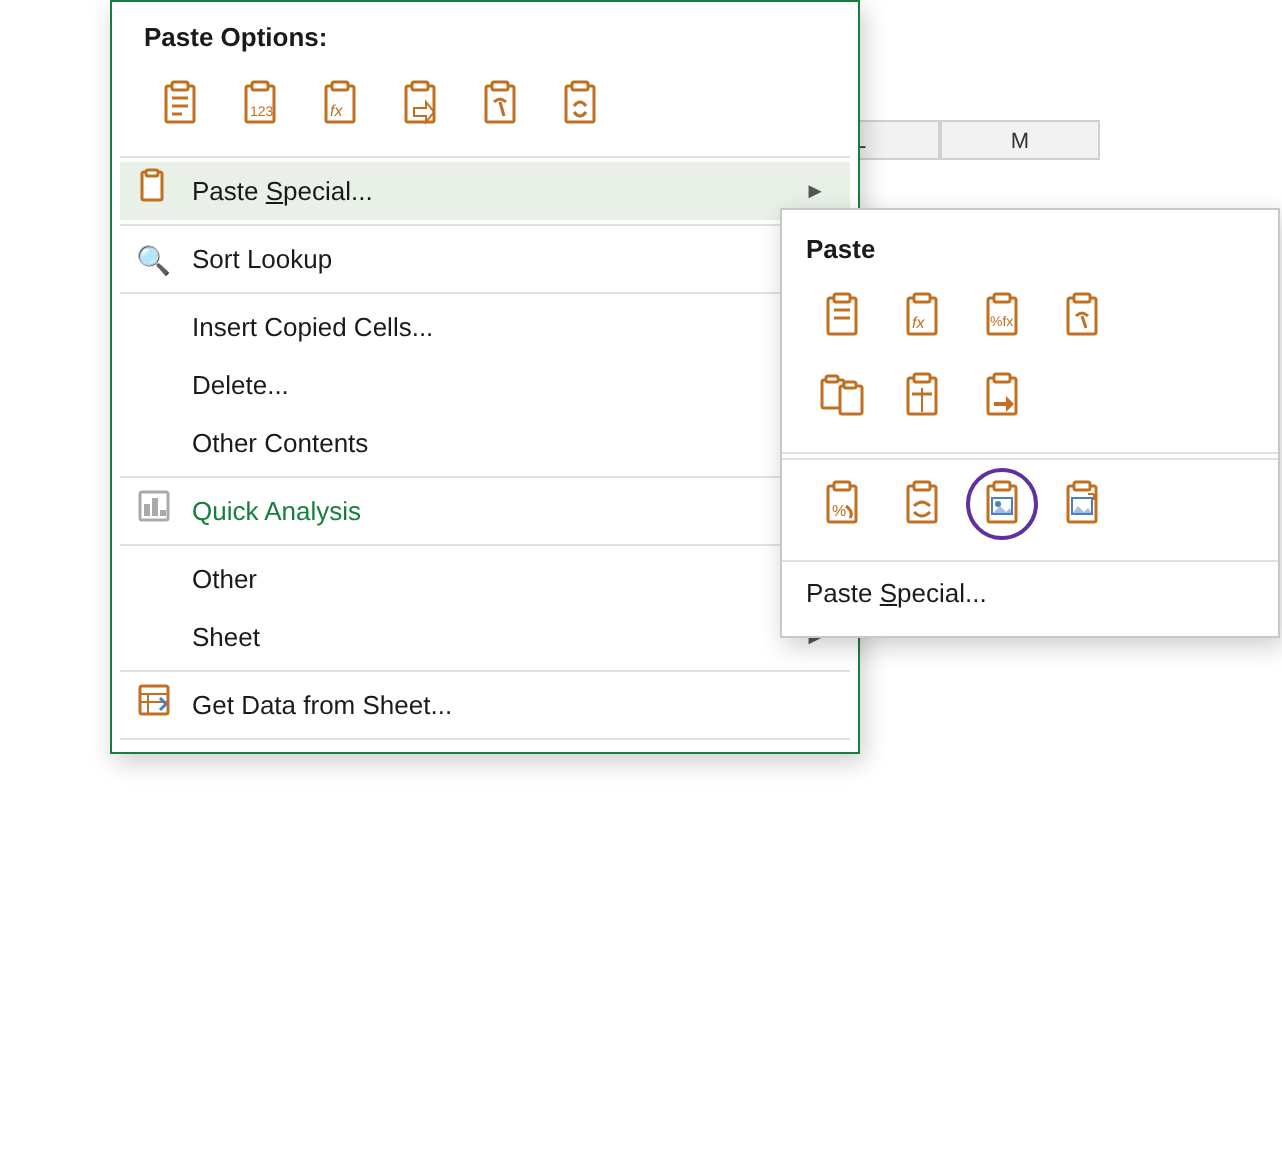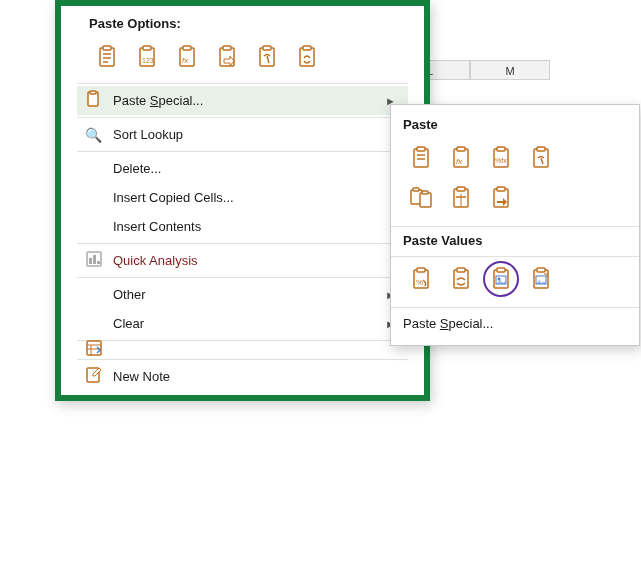--- a/index.html
+++ b/index.html
@@ -40,23 +40,23 @@
       line-height: 20px;
     }
 
     
     .context-menu {
       position: absolute;
       top: 0;
       left: 55px;
       width: 375px;
       background: white;
-      border: 6px solid #15803d;
+      border: 1px solid #15803d;
       box-shadow: 2px 4px 12px rgba(0,0,0,0.2);
-      padding: 4px 16px;
+      padding: 4px 4px;
       z-index: 10;
     }
 
     .menu-section-label {
       padding: 6px 12px 4px 12px;
       font-weight: 700;
       font-size: 13px;
       color: #1a1a1a;
     }
 
@@ -92,21 +92,21 @@
       position: relative;
       white-space: nowrap;
       color: #1a1a1a;
     }
 
     .menu-item.highlighted {
       background: #e8f0e8;
     }
 
     .menu-item.disabled {
-      color: #7f1d1d;
+      color: #15803d;
       cursor: default;
     }
 
     .menu-item .item-icon {
       position: absolute;
       left: 8px;
       font-size: 16px;
       color: #666;
     }
 
@@ -266,29 +266,29 @@
   <div class="menu-divider"></div>
 
   <div class="menu-item">
     <span class="item-icon" style="font-size:14px; color:#4a7fc1;">🔍</span>
     <span>Sort Lookup</span>
   </div>
 
   <div class="menu-divider"></div>
 
   <div class="menu-item">
+    <span>Insert Copied Cells...</span>
+  </div>
+
+  <div class="menu-item">
     <span>Delete...</span>
   </div>
 
   <div class="menu-item">
-    <span>Insert Copied Cells...</span>
-  </div>
-
-  <div class="menu-item">
-    <span>Insert Contents</span>
+    <span>Other Contents</span>
   </div>
 
   <div class="menu-divider"></div>
 
   <div class="menu-item disabled">
     <span class="item-icon">
       <svg width="18" height="18" viewBox="0 0 18 18" fill="none">
         <rect x="2" y="2" width="14" height="14" rx="1" stroke="#aaa" stroke-width="1.5" fill="white"></rect>
         <rect x="4" y="8" width="3" height="6" fill="#aaa"></rect>
         <rect x="8" y="5" width="3" height="9" fill="#aaa"></rect>
@@ -299,50 +299,42 @@
   </div>
 
   <div class="menu-divider"></div>
 
   <div class="menu-item">
     <span>Other</span>
     <span class="arrow">►</span>
   </div>
 
   <div class="menu-item">
-    <span>Clear</span>
+    <span>Sheet</span>
     <span class="arrow">►</span>
   </div>
 
   <div class="menu-divider"></div>
 
   <div class="menu-item">
     <span class="item-icon">
       <svg width="18" height="18" viewBox="0 0 18 18" fill="none">
         <rect x="2" y="2" width="14" height="14" rx="1" stroke="#c07020" stroke-width="1.5" fill="white"></rect>
         <line x1="2" y1="6" x2="16" y2="6" stroke="#c07020" stroke-width="1"></line>
         <line x1="2" y1="10" x2="16" y2="10" stroke="#c07020" stroke-width="1"></line>
         <line x1="6" y1="6" x2="6" y2="16" stroke="#c07020" stroke-width="1"></line>
         <path d="M12 8 L15 11 L12 14" stroke="#4a7fc1" stroke-width="1.5" fill="none"></path>
       </svg>
     </span>
-  </div>
-
-  <div class="menu-divider"></div>
-
-
-  <div class="menu-item">
-    <span class="item-icon">
-      <svg width="18" height="18" viewBox="0 0 18 18" fill="none">
-        <rect x="2" y="2" width="12" height="14" rx="1" stroke="#c07020" stroke-width="1.5" fill="white"></rect>
-        <path d="M14 2 L16 4 L10 10 L8 10 L8 8 Z" stroke="#c07020" stroke-width="1" fill="white"></path>
-      </svg>
-    </span>
-    <span>New Note</span>
-  </div>
+    <span>Get Data from Sheet...</span>
+  </div>
+
+  <div class="menu-divider"></div>
+
+
 
 </div>
 
 <div class="submenu">
 
   <div class="submenu-section-label">Paste</div>
   <div class="submenu-icons-row">
 
     <div class="sub-icon-btn" title="Paste">
       <svg class="clip-svg" viewBox="0 0 28 28" fill="none">
@@ -400,21 +392,20 @@
       <svg class="clip-svg" viewBox="0 0 28 28" fill="none">
         <rect x="7" y="5" width="14" height="18" rx="1" stroke="#c07020" stroke-width="1.5" fill="white"></rect>
         <rect x="10" y="3" width="8" height="4" rx="1" stroke="#c07020" stroke-width="1.5" fill="white"></rect>
         <path d="M10 17 L16 17 L16 14 L20 18 L16 22 L16 19 L10 19 Z" fill="#c07020"></path>
       </svg>
     </div>
   </div>
 
   <div class="menu-divider"></div>
 
-  <div class="submenu-section-label">Paste Values</div>
 
   <div class="menu-divider"></div>
 
   <div class="submenu-icons-row">
 
     <div class="sub-icon-btn" title="Formatting">
       <svg class="clip-svg" viewBox="0 0 28 28" fill="none">
         <rect x="7" y="5" width="14" height="18" rx="1" stroke="#c07020" stroke-width="1.5" fill="white"></rect>
         <rect x="10" y="3" width="8" height="4" rx="1" stroke="#c07020" stroke-width="1.5" fill="white"></rect>
         <text x="9" y="20" font-size="8" fill="#c07020" font-family="Arial">%</text>

